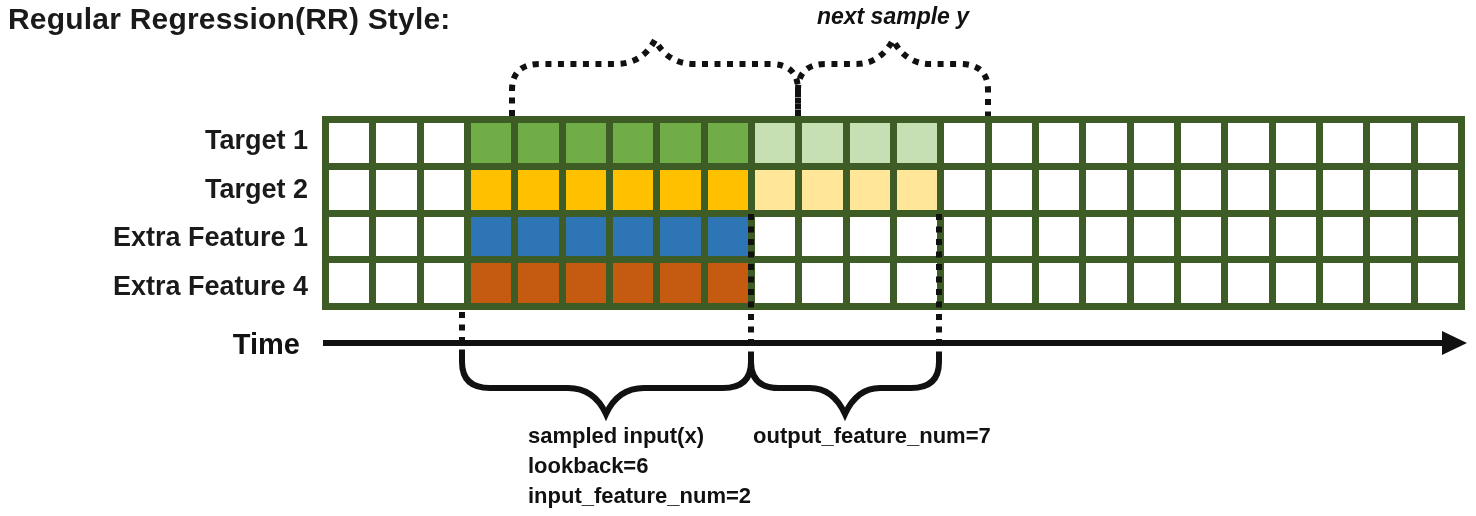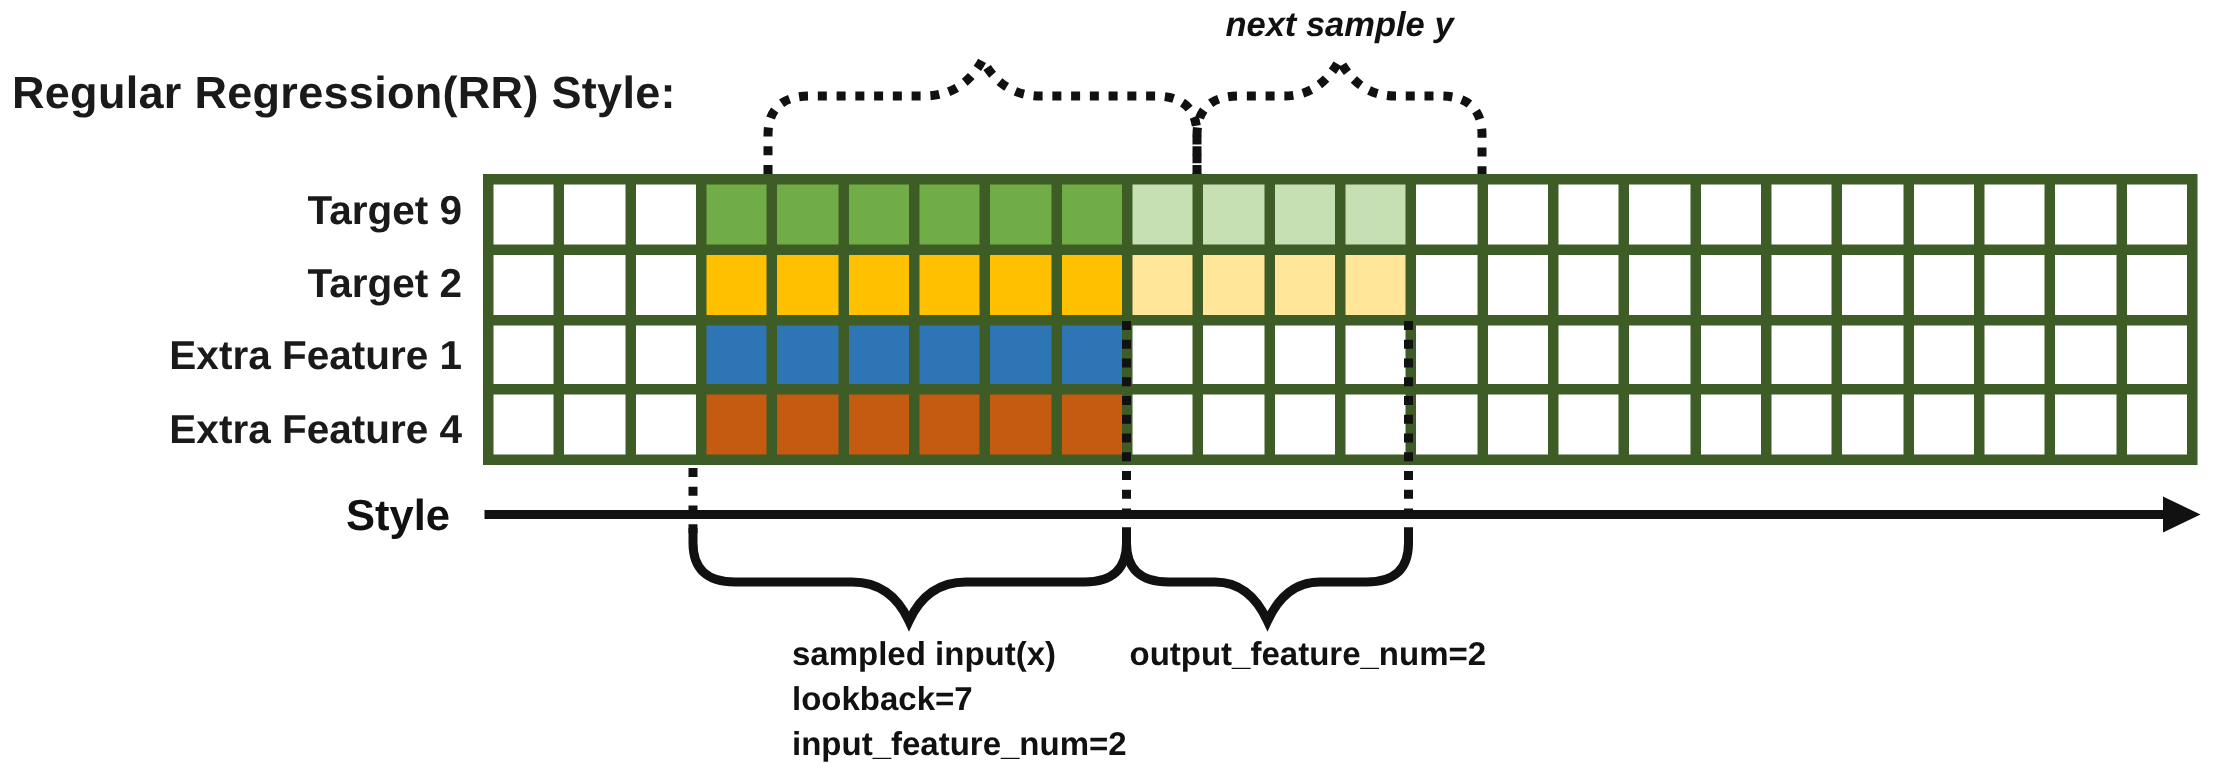--- a/index.html
+++ b/index.html
@@ -8,21 +8,20 @@
     width:1476px;height:516px;
     background:#fff;
     font-family:"Liberation Sans", sans-serif;
     overflow:hidden;
   }
   .abs{position:absolute;}
   #title{
     left:8px;top:2px;
     font-size:30px;font-weight:700;color:#1a1a1a;
     letter-spacing:0.2px;
-    margin-top:44px;
   }
   .brace-label{
     top:3px;width:400px;text-align:center;
     font-size:23px;font-style:italic;font-weight:600;color:#111;
   }
   #label-next-x{left:455px;}
   #label-next-y{left:693px;}
   #grid{
     left:322px;top:116px;width:1143px;height:194px;
     box-sizing:border-box;
@@ -54,21 +53,21 @@
 </head>
 <body>
 
 <div id="canvas">
 
   <div id="title" class="abs">Regular Regression(RR) Style:</div>
 
   <div id="label-next-y" class="abs brace-label">next sample y</div>
 
   <div id="row-labels">
-      <div class="abs rowlabel" style="top: 116px;">Target 9</div>
+      <div class="abs rowlabel" style="top: 116px;">Target 1</div>
       <div class="abs rowlabel" style="top: 164.5px;">Target 2</div>
       <div class="abs rowlabel" style="top: 213px;">Extra Feature 1</div>
       <div class="abs rowlabel" style="top: 261.5px;">Extra Feature 4</div>
     </div>
 
   <div id="grid" class="abs" style="background: rgb(62, 92, 38);">
       <div class="cell" style="background: rgb(255, 255, 255);"></div>
       <div class="cell" style="background: rgb(255, 255, 255);"></div>
       <div class="cell" style="background: rgb(255, 255, 255);"></div>
       <div class="cell" style="background: rgb(112, 173, 71);"></div>
@@ -159,21 +158,21 @@
       <div class="cell" style="background: rgb(255, 255, 255);"></div>
       <div class="cell" style="background: rgb(255, 255, 255);"></div>
       <div class="cell" style="background: rgb(255, 255, 255);"></div>
       <div class="cell" style="background: rgb(255, 255, 255);"></div>
       <div class="cell" style="background: rgb(255, 255, 255);"></div>
       <div class="cell" style="background: rgb(255, 255, 255);"></div>
       <div class="cell" style="background: rgb(255, 255, 255);"></div>
       <div class="cell" style="background: rgb(255, 255, 255);"></div>
     </div>
 
-  <div id="time-label" class="abs">Style</div>
+  <div id="time-label" class="abs">Time</div>
 
   <svg id="overlay" class="abs" width="1476" height="516" viewBox="0 0 1476 516">
 
     <path d="M512 116 V90 Q512 64 540 64 H616 Q642 64 655 40 Q668 64 694 64 H770 Q798 64 798 90 V116" fill="none" stroke="#111" stroke-width="6" stroke-dasharray="6 6.5"></path>
 
     <path d="M798 116 V90 Q798 64 826 64 H856 Q880 64 893 40 Q906 64 930 64 H960 Q988 64 988 90 V116" fill="none" stroke="#111" stroke-width="6" stroke-dasharray="6 6.5"></path>
 
     <path d="M462 312 V356" fill="none" stroke="#111" stroke-width="6" stroke-dasharray="6 6.5"></path>
     <path d="M751 214 V356" fill="none" stroke="#111" stroke-width="6" stroke-dasharray="6 6.5"></path>
     <path d="M939 214 V356" fill="none" stroke="#111" stroke-width="6" stroke-dasharray="6 6.5"></path>
@@ -181,20 +180,20 @@
     <line x1="323" y1="343" x2="1446" y2="343" stroke="#111" stroke-width="6"></line>
     <polygon points="1442,331 1442,355 1467,343" fill="#111"></polygon>
 
     <path d="M462 352 V362 Q462 388 490 388 H568 Q594 388 606 414 Q618 388 644 388 H723 Q751 388 751 362 V352" fill="none" stroke="#111" stroke-width="6"></path>
 
     <path d="M751 352 V362 Q751 388 779 388 H810 Q833 388 845 414 Q857 388 880 388 H911 Q939 388 939 362 V352" fill="none" stroke="#111" stroke-width="6"></path>
   </svg>
 
   <div id="note-input" class="abs note">
     <div>sampled input(x)</div>
-    <div>lookback=7</div>
+    <div>lookback=6</div>
     <div>input_feature_num=2</div>
   </div>
   <div id="note-output" class="abs note">
-    <div>output_feature_num=2</div>
+    <div>output_feature_num=7</div>
   </div>
 
 </div>
 
 </body></html>

